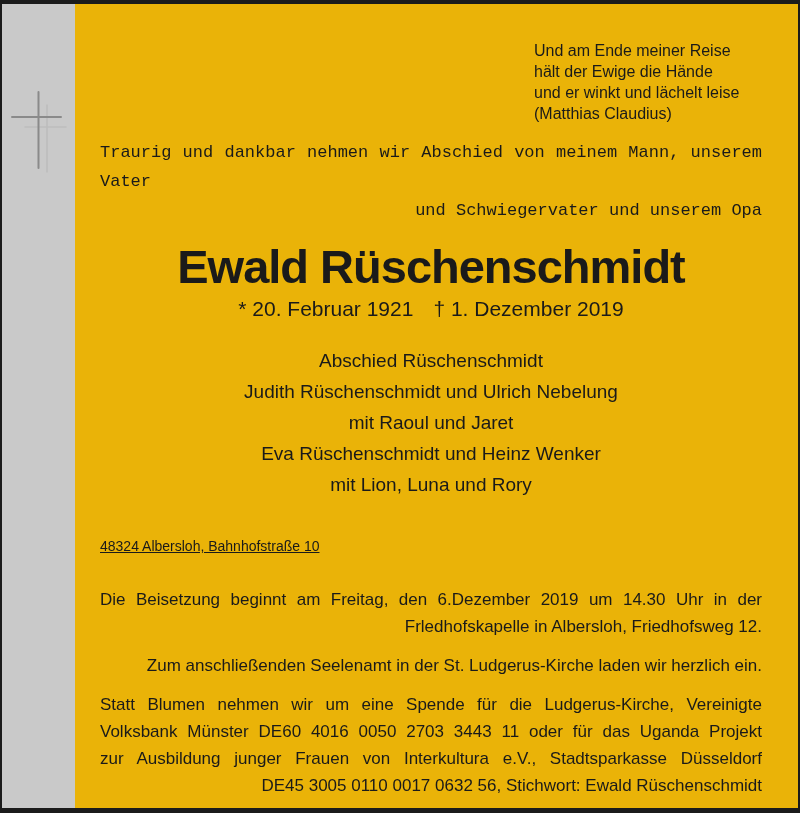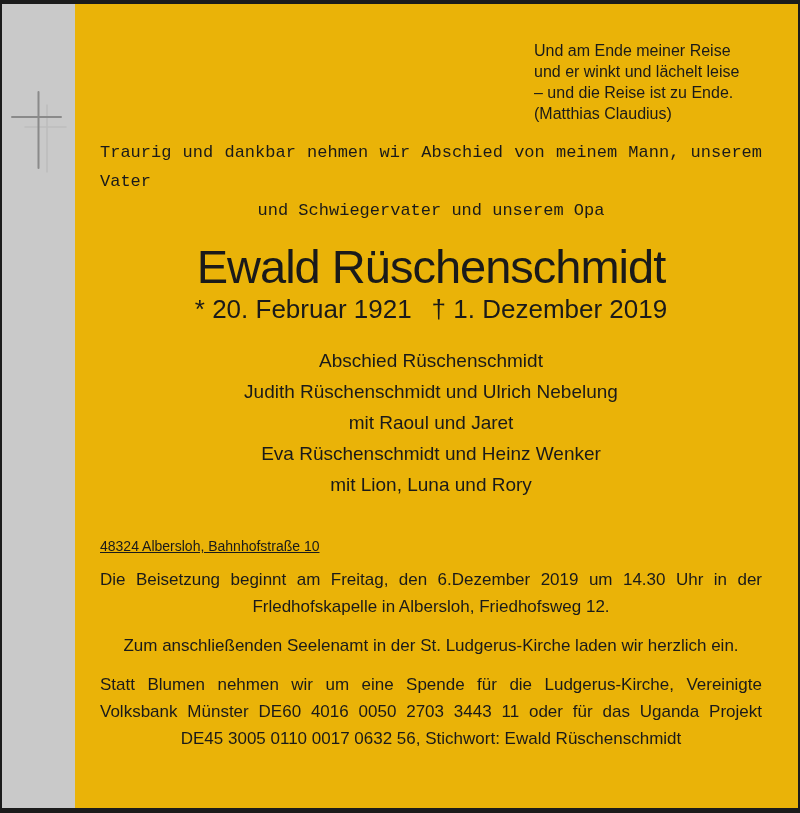--- a/index.html
+++ b/index.html
@@ -42,51 +42,51 @@
   }
   .poem-line { white-space: nowrap; }
   .poem-attr { text-align: left; white-space: nowrap; }
   .intro {
     margin-top: 14px;
     font-size: 17px;
     line-height: 29px;
     font-family: Liberation Mono, monospace;
   }
   .jl { text-align: justify; text-align-last: justify; }
-  .jend { text-align: center; }
+  .jend { text-align: right; }
   .name {
     margin: 16px 0 0 0;
     text-align: center;
     font-size: 47px;
     line-height: 52px;
-    font-weight: normal;
+    font-weight: bold;
     letter-spacing: -1px;
   }
   .dates {
     margin-top: 4px;
     display: flex;
     justify-content: center;
     gap: 20px;
-    font-size: 26px;
+    font-size: 21px;
     line-height: 24px;
   }
   .family {
     margin-top: 24px;
     text-align: center;
     font-size: 19px;
     line-height: 31px;
   }
   .address {
     margin-top: 34px;
     font-size: 14px;
     line-height: 24px;
     text-decoration: underline;
   }
   .para {
-    margin-top: 8px;
+    margin-top: 28px;
     font-size: 17px;
     line-height: 27px;
   }
   .para.tight { margin-top: 12px; }
 </style>
 </head>
 <body>
 
 <div class="ad">
 
@@ -98,22 +98,22 @@
 
       <line x1="36.5" y1="8" x2="36.5" y2="84" stroke="#8a8a8a" stroke-width="2" stroke-linecap="round"></line>
       <line x1="10" y1="33" x2="59" y2="33" stroke="#8a8a8a" stroke-width="2" stroke-linecap="round"></line>
     </svg>
   </div>
 
   <div class="content">
 
     <div class="poem">
       <div class="poem-line">Und am Ende meiner Reise</div>
+      <div class="poem-line">hält der Ewige die Hände</div>
       <div class="poem-line">und er winkt und lächelt leise</div>
-      <div class="poem-line">– und die Reise ist zu Ende.</div>
       <div class="poem-attr">(Matthias Claudius)</div>
     </div>
 
     <div class="intro">
       <div class="jl">Traurig und dankbar nehmen wir Abschied von meinem Mann, unserem Vater</div>
       <div class="jend">und Schwiegervater und unserem Opa</div>
     </div>
 
     <h1 class="name">Ewald Rüschenschmidt</h1>
 
@@ -137,17 +137,18 @@
       <div class="jend">Frledhofskapelle in Albersloh, Friedhofsweg 12.</div>
     </div>
 
     <div class="para tight">
       <div class="jend">Zum anschließenden Seelenamt in der St. Ludgerus-Kirche laden wir herzlich ein.</div>
     </div>
 
     <div class="para tight">
       <div class="jl">Statt Blumen nehmen wir um eine Spende für die Ludgerus-Kirche, Vereinigte</div>
       <div class="jl">Volksbank Münster DE60 4016 0050 2703 3443 11 oder für das Uganda Projekt</div>
+      <div class="jl">zur Ausbildung junger Frauen von Interkultura e.V., Stadtsparkasse Düsseldorf</div>
       <div class="jend">DE45 3005 0110 0017 0632 56, Stichwort: Ewald Rüschenschmidt</div>
     </div>
 
   </div>
 </div>
 
 </body></html>

